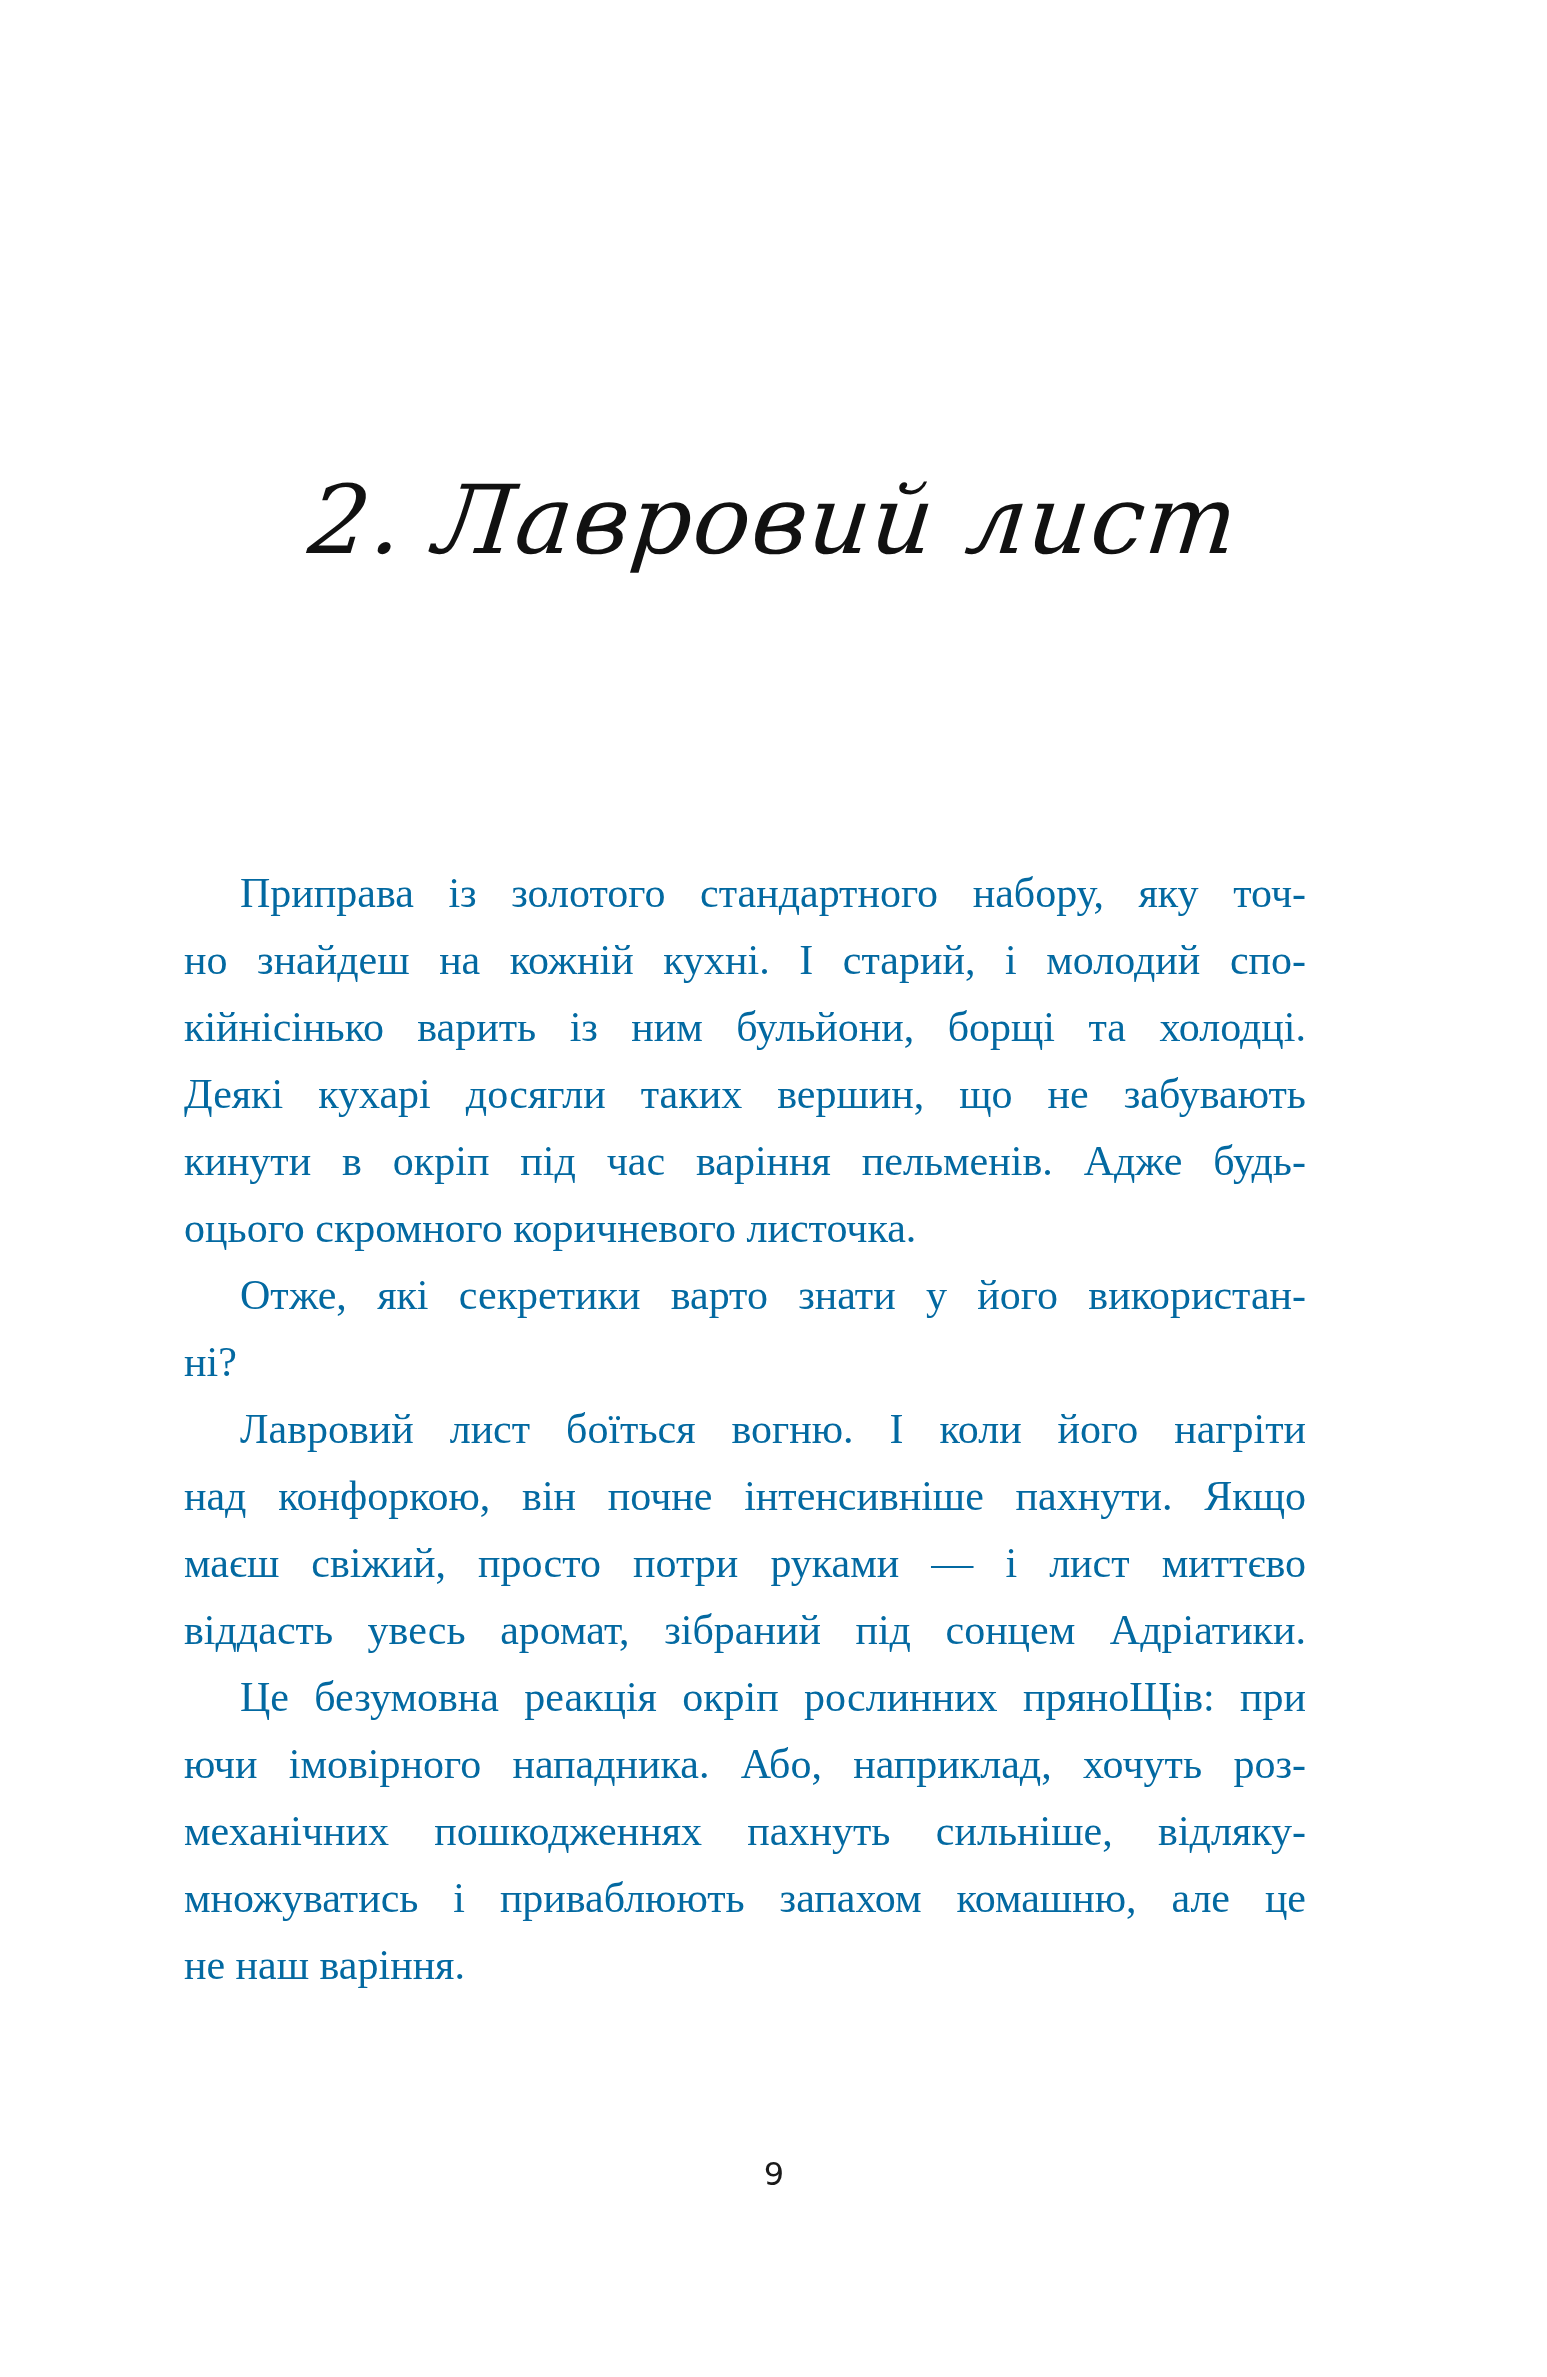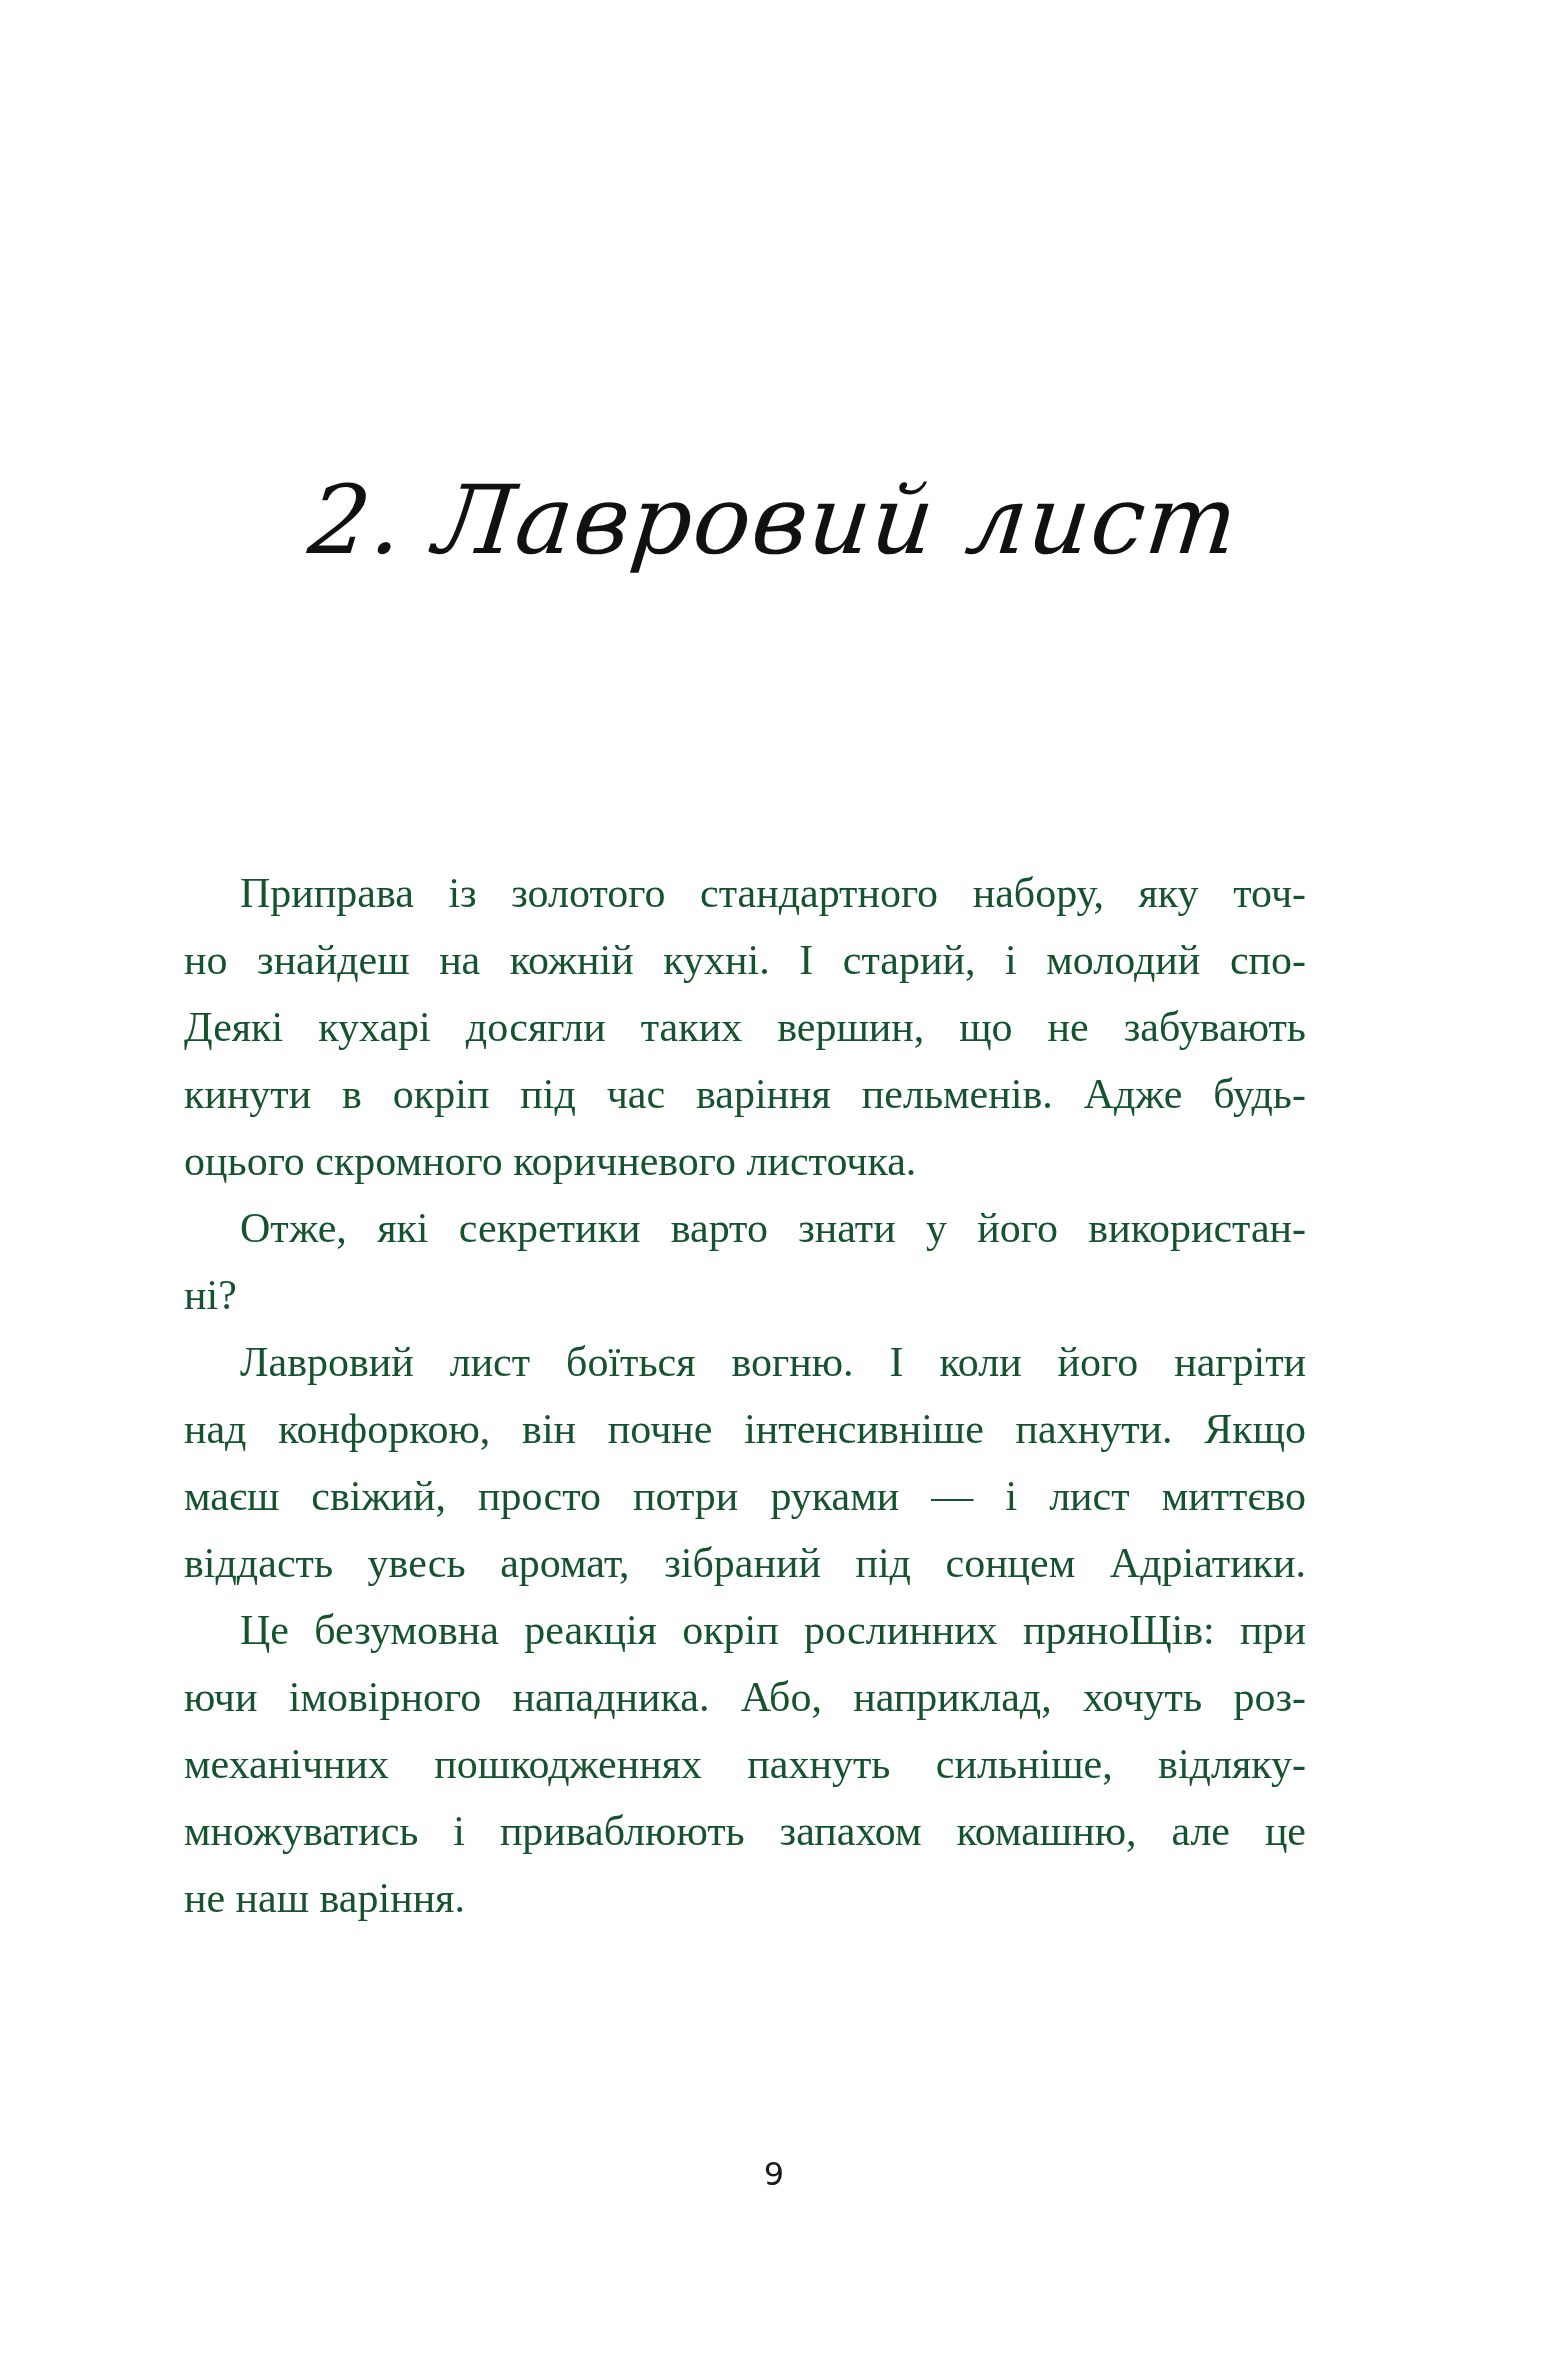--- a/index.html
+++ b/index.html
@@ -36,21 +36,21 @@
       transform: skewX(-6deg);
     }
     .body-text {
       position: absolute;
       left: 184px;
       width: 1122px;
       top: 860px;
       font-family: "Liberation Serif", serif;
       font-size: 42px;
       line-height: 67px;
-      color: #14532d;
+      color: #0369a1;
       text-align: justify;
     }
     .para {
       margin: 0;
     }
     .line {
       display: block;
       text-align: justify;
       text-align-last: justify;
       white-space: nowrap;
@@ -79,20 +79,21 @@
 
 <div class="page">
 
   <div class="chapter-title">2. Лавровий лист</div>
 
   <div class="body-text">
 
     <div class="para">
       <span class="line indent">Приправа із золотого стандартного набору, яку точ-</span>
       <span class="line">но знайдеш на кожній кухні. І старий, і молодий спо-</span>
+      <span class="line">кійнісінько варить із ним бульйони, борщі та холодці.</span>
       <span class="line">Деякі кухарі досягли таких вершин, що не забувають</span>
       <span class="line">кинути в окріп під час варіння пельменів. Адже будь-</span>
       <span class="line last">оцього скромного коричневого листочка.</span>
     </div>
 
     <div class="para">
       <span class="line indent">Отже, які секретики варто знати у його використан-</span>
       <span class="line last">ні?</span>
     </div>
 

